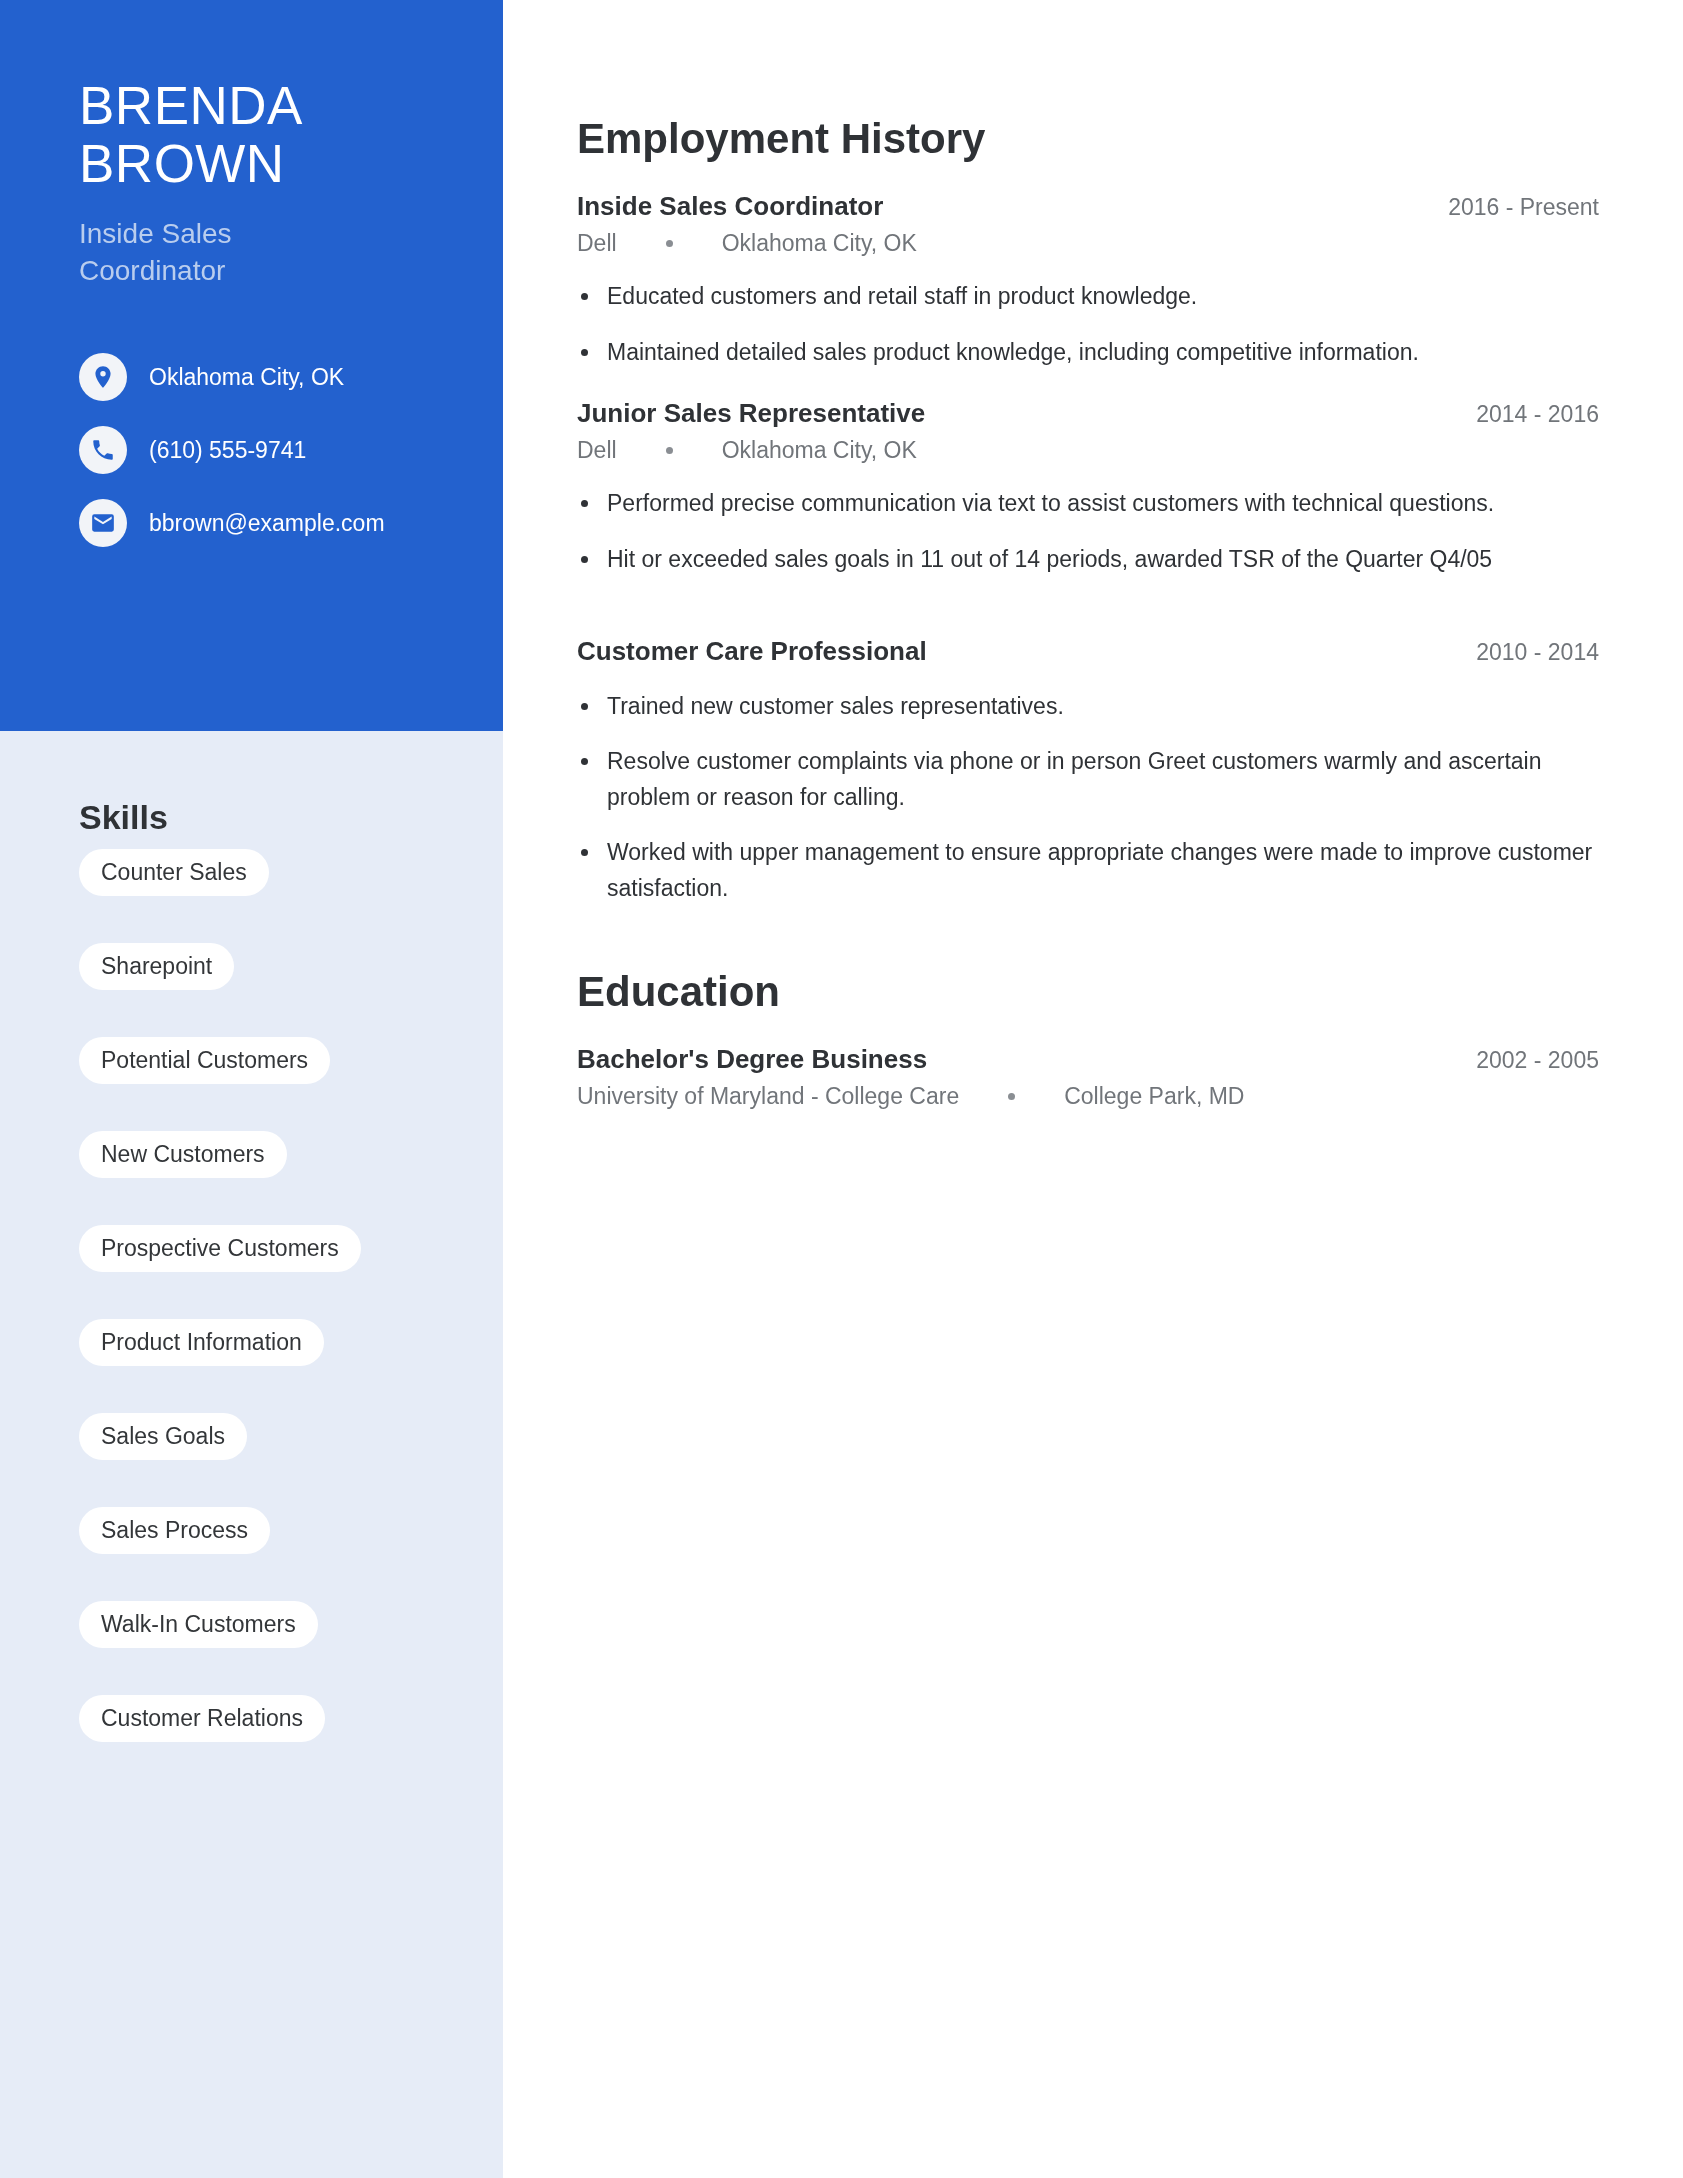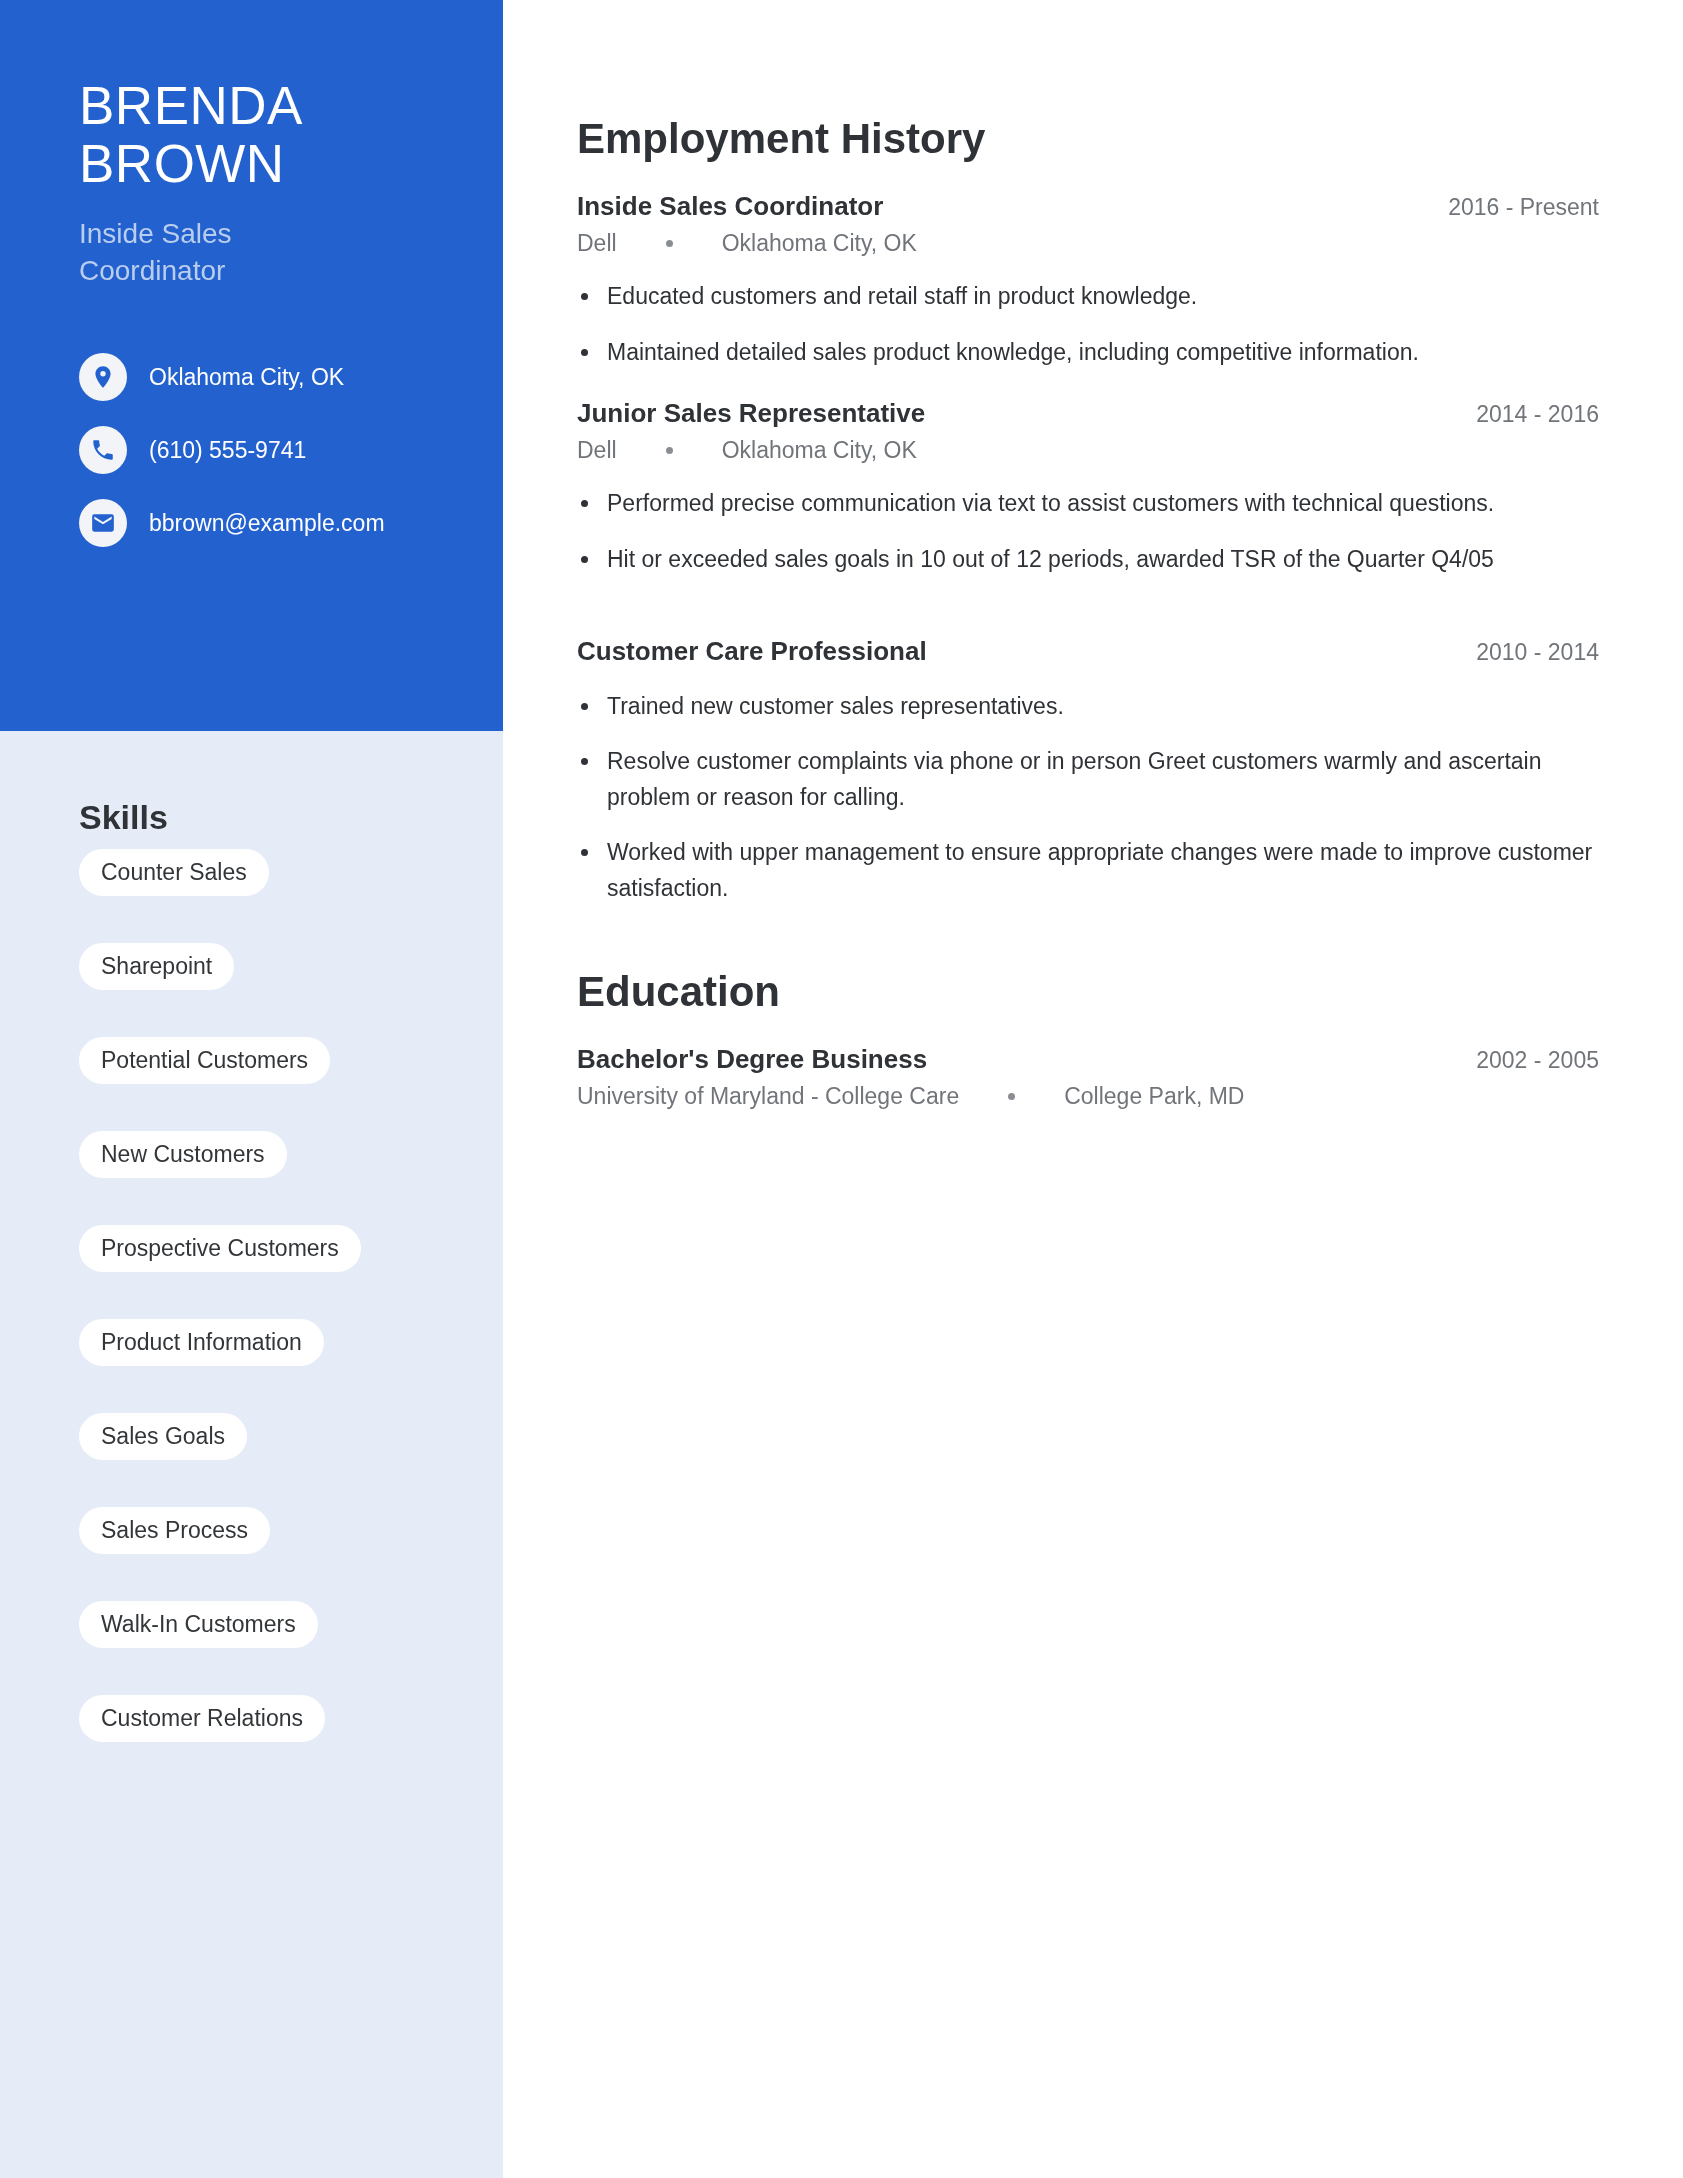--- a/index.html
+++ b/index.html
@@ -259,21 +259,21 @@
           <span class="entry-title">Junior Sales Representative</span>
           <span class="entry-date">2014 - 2016</span>
         </div>
         <div class="entry-sub">
           <span>Dell</span>
           <span class="sep"></span>
           <span>Oklahoma City, OK</span>
         </div>
         <ul class="bullets">
           <li>Performed precise communication via text to assist customers with technical questions.</li>
-          <li>Hit or exceeded sales goals in 10 out of 12 periods, awarded TSR of the Quarter Q4/05</li>
+          <li>Hit or exceeded sales goals in 11 out of 14 periods, awarded TSR of the Quarter Q4/05</li>
         </ul>
       </div>
 
       <div class="entry spaced">
         <div class="entry-head">
           <span class="entry-title">Customer Care Professional</span>
           <span class="entry-date">2010 - 2014</span>
         </div>
         <ul class="bullets">
           <li>Trained new customer sales representatives.</li>

